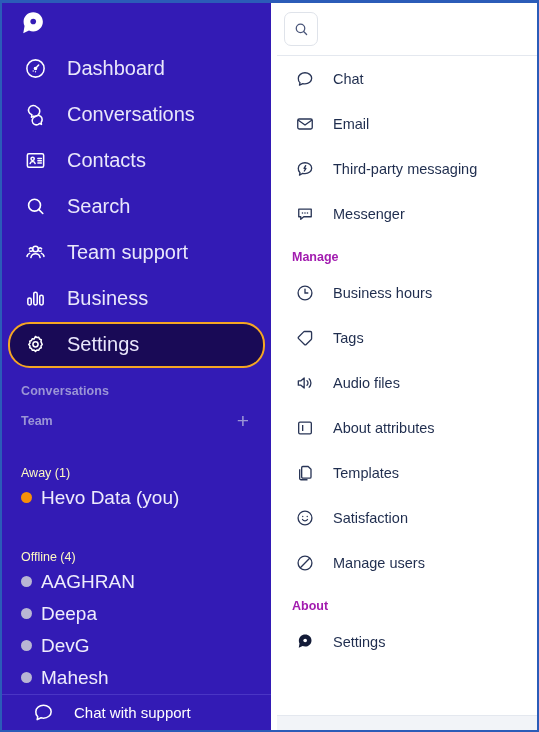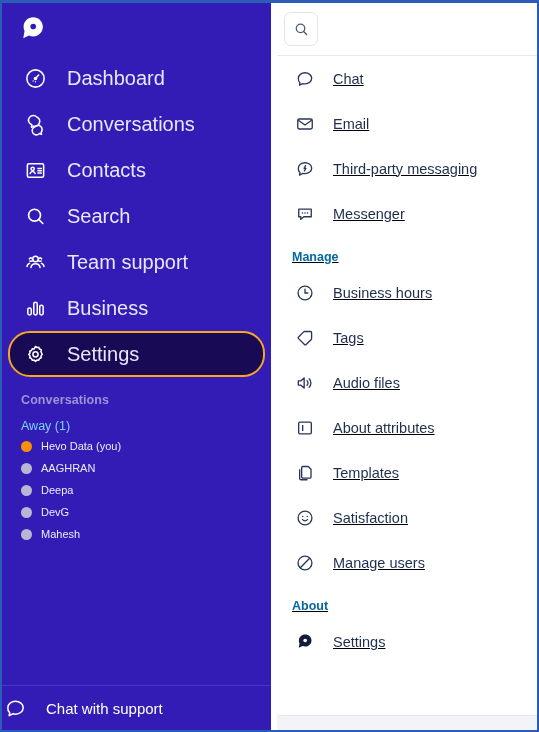--- a/index.html
+++ b/index.html
@@ -67,54 +67,54 @@
     padding: 10px 22px 2px 19px;
   }
   .team-head .t-label {
     color: #9b95d6; font-size: 12.5px; font-weight: bold;
   }
   .plus-btn {
     color: #9b95d6; font-size: 21px; line-height: 14px;
     cursor: pointer; font-weight: 300;
   }
   .status-group {
-    color: #7dd3fc; font-size: 12.5px;
+    color: #fef9c3; font-size: 12.5px;
     padding: 6px 0 2px 19px;
+    margin-top: 30px;
   }
   .member {
     display: flex; align-items: center;
     padding: 5px 0 5px 19px;
-    color: #eeecfc; font-size: 11px;
+    color: #eeecfc; font-size: 19px;
     cursor: pointer;
   }
   .dot {
     width: 11px; height: 11px; border-radius: 50%;
     margin-right: 9px; flex: 0 0 11px;
   }
   .dot.away { background: #f79009; }
   .dot.offline { background: #b9b6d4; }
   #support-bar {
     margin-top: auto;
     border-top: 1px solid #4a36c4;
     height: 46px;
     display: flex; align-items: center;
-    padding-left: 2px;
+    padding-left: 30px;
     color: #ffffff; font-size: 15px;
     cursor: pointer;
   }
   #support-bar .ico { margin-right: 19px; display:flex; }
   
   #rightpanel {
     position: absolute;
     left: 275px; top: 0;
     width: 260px; height: 728px;
     background: #ffffff;
     display: flex; flex-direction: column;
     overflow: hidden;
-    text-decoration: underline;
   }
   #search-row {
     height: 53px;
     display: flex; align-items: center;
     padding-left: 7px;
     border-bottom: 1px solid #e4e8ef;
     flex: 0 0 53px;
   }
   #search-box {
     width: 34px; height: 34px;
@@ -143,21 +143,21 @@
   .m-item .ico {
     width: 22px; height: 22px;
     display: flex; align-items: center; justify-content: center;
     margin-right: 17px; flex: 0 0 22px;
   }
   .m-item.active {
     background: #f7f7fd;
     border-color: #6a4ff0;
   }
   .m-section {
-    color: #0369a1;
+    color: #a21caf;
     font-size: 12.5px;
     font-weight: bold;
     padding: 14px 0 6px 15px;
   }
   #bottom-strip {
     height: 16px;
     background: #f2f4f8;
     border-top: 1px solid #e4e8ef;
     flex: 0 0 16px;
   }
@@ -255,27 +255,32 @@
             <path d="M12 3.6l1.5 1.2 1.9-.3.8 1.8 1.8.8-.3 1.9L19 12l-1.3 1.5.3 1.9-1.8.8-.8 1.8-1.9-.3L12 19.2l-1.5-1.5-1.9.3-.8-1.8-1.8-.8.3-1.9L5 12l1.3-1.5-.3-1.9 1.8-.8.8-1.8 1.9.3z"></path>
             <circle cx="12" cy="11.8" r="2.7"></circle>
           </svg>
         </span>
         <span>Settings</span>
       </div>
     </div>
 
     <div class="section-label">Conversations</div>
 
+    <div class="team-head">
+      <span class="t-label">Team</span>
+      <span class="plus-btn">+</span>
+    </div>
 
     <div class="status-group">Away (1)</div>
     <div class="member">
       <span class="dot away"></span>
       <span>Hevo Data (you)</span>
     </div>
 
+    <div class="status-group">Offline (4)</div>
     <div class="member">
       <span class="dot offline"></span>
       <span>AAGHRAN</span>
     </div>
     <div class="member">
       <span class="dot offline"></span>
       <span>Deepa</span>
     </div>
     <div class="member">
       <span class="dot offline"></span>

